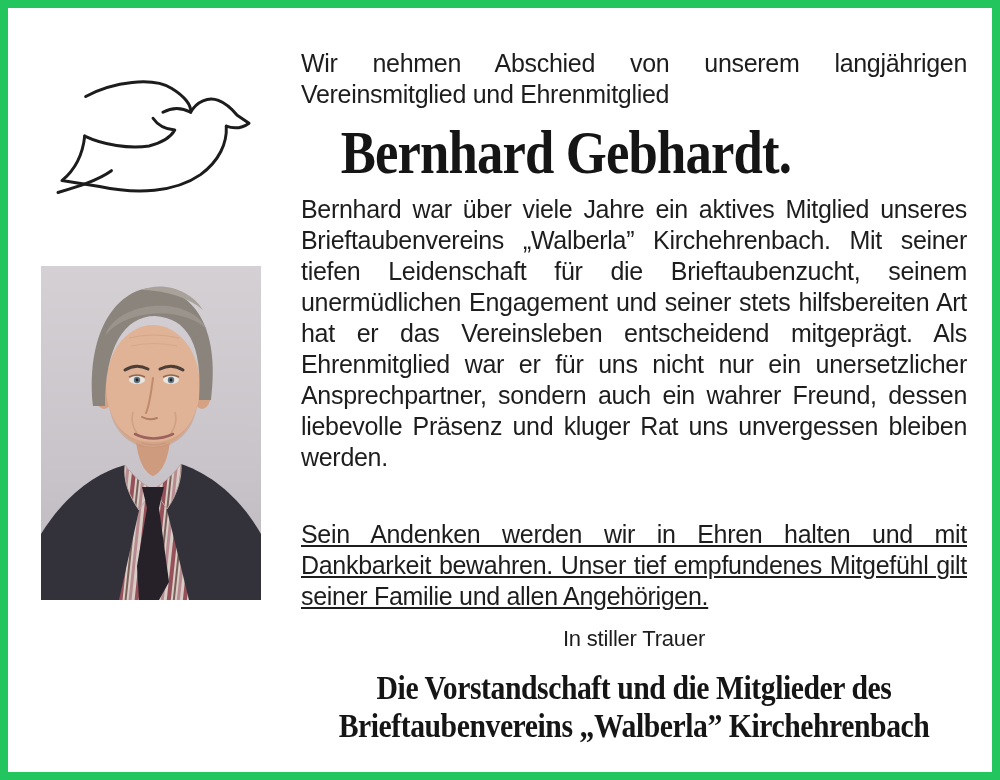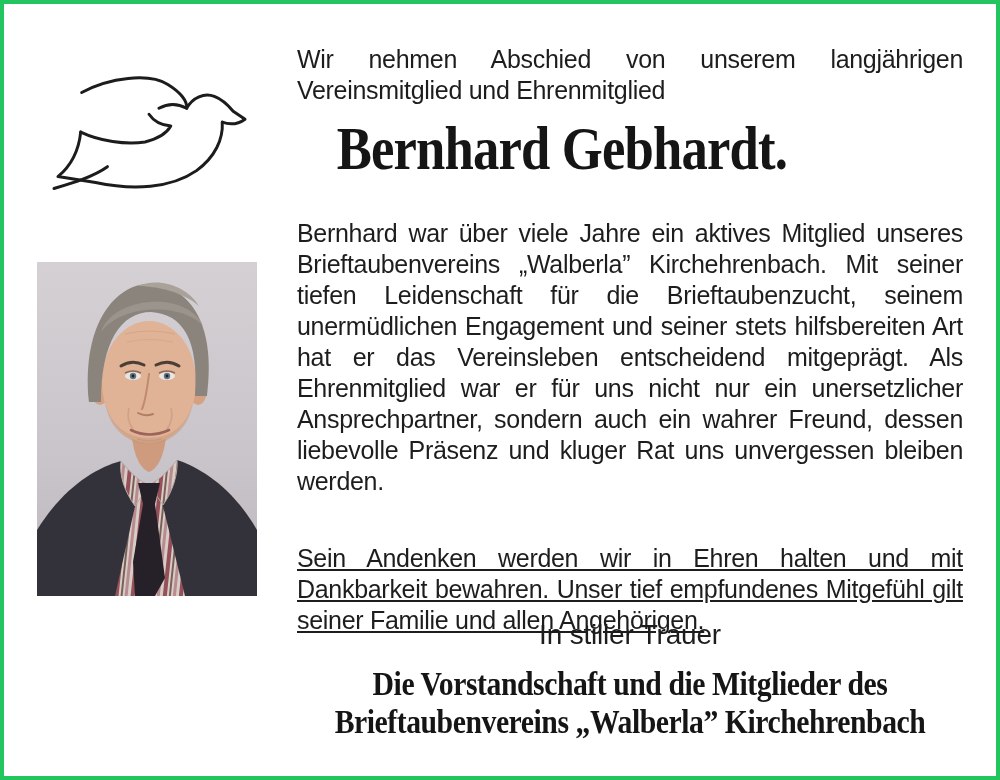--- a/index.html
+++ b/index.html
@@ -1,21 +1,21 @@
 <!DOCTYPE html>
 <html lang="de"><head>
 <meta charset="utf-8">
 <style>
   html,body{margin:0;padding:0;background:#ffffff;}
   .page{
     position:relative;
     width:1000px;height:780px;
     box-sizing:border-box;
     background:#ffffff;
-    border:4px solid #22c55e;
+    border:8px solid #22c55e;
     overflow:hidden;
     font-family:"Liberation Sans", sans-serif;
     color:#1d1d1d;
   }
   
   .dove{
     position:absolute;left:48px;top:70px;width:198px;height:124px;
   }
   .portrait{
     position:absolute;left:33px;top:258px;width:220px;height:334px;
@@ -35,28 +35,27 @@
   .title-inner{
     display:inline-block;
     font-family:"Liberation Serif", serif;
     font-weight:700;font-size:62px;line-height:76px;letter-spacing:-1px;
     transform:scaleX(0.85);transform-origin:50% 50%;
     color:#151515;
   }
   .para{
     font-size:25px;line-height:31px;letter-spacing:-0.3px;
     text-align:justify;
-    margin-top:28px;
   }
   .p1{top:186px;}
   .p2{top:443px;}
   .p3{top:511px;}
   .salutation{
     top:616px;text-align:center;
-    font-size:28px;line-height:30px;letter-spacing:-0.2px;
+    font-size:22px;line-height:30px;letter-spacing:-0.2px;
   }
   .signature{
     top:661px;text-align:center;
     transform:scaleX(0.9);transform-origin:50% 50%;
   }
   .sig-line{
     font-family:"Liberation Serif", serif;
     font-weight:700;font-size:33px;line-height:38px;letter-spacing:-0.5px;
     color:#151515;white-space:nowrap;
   }

